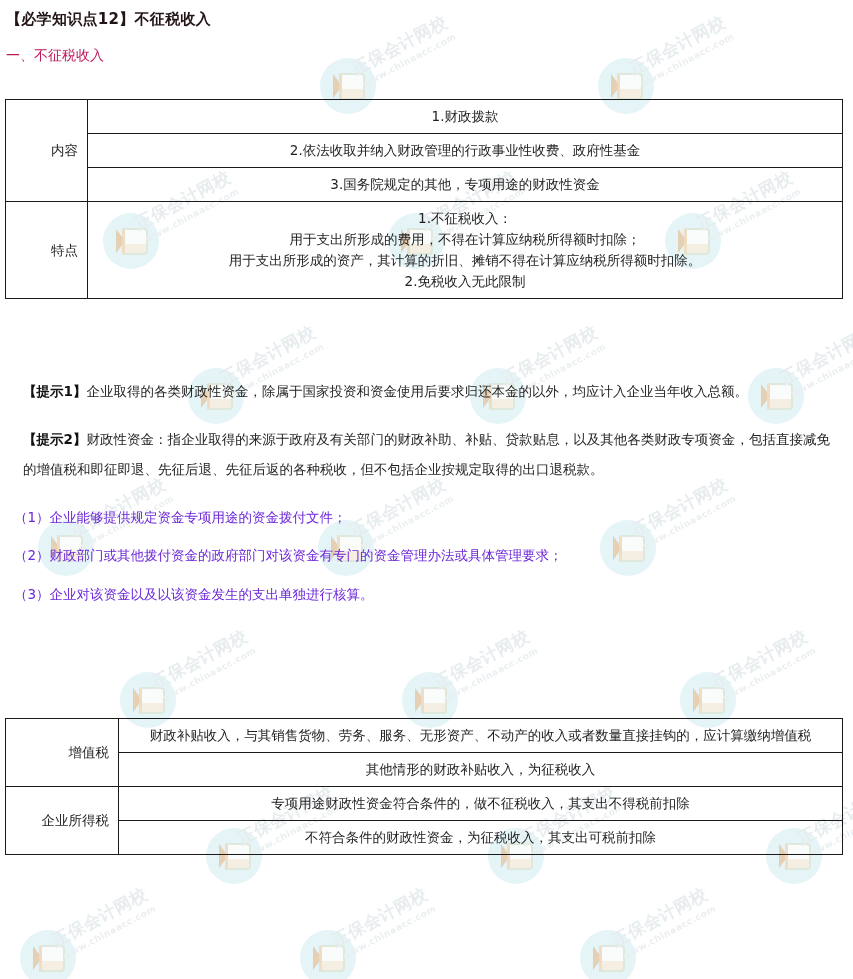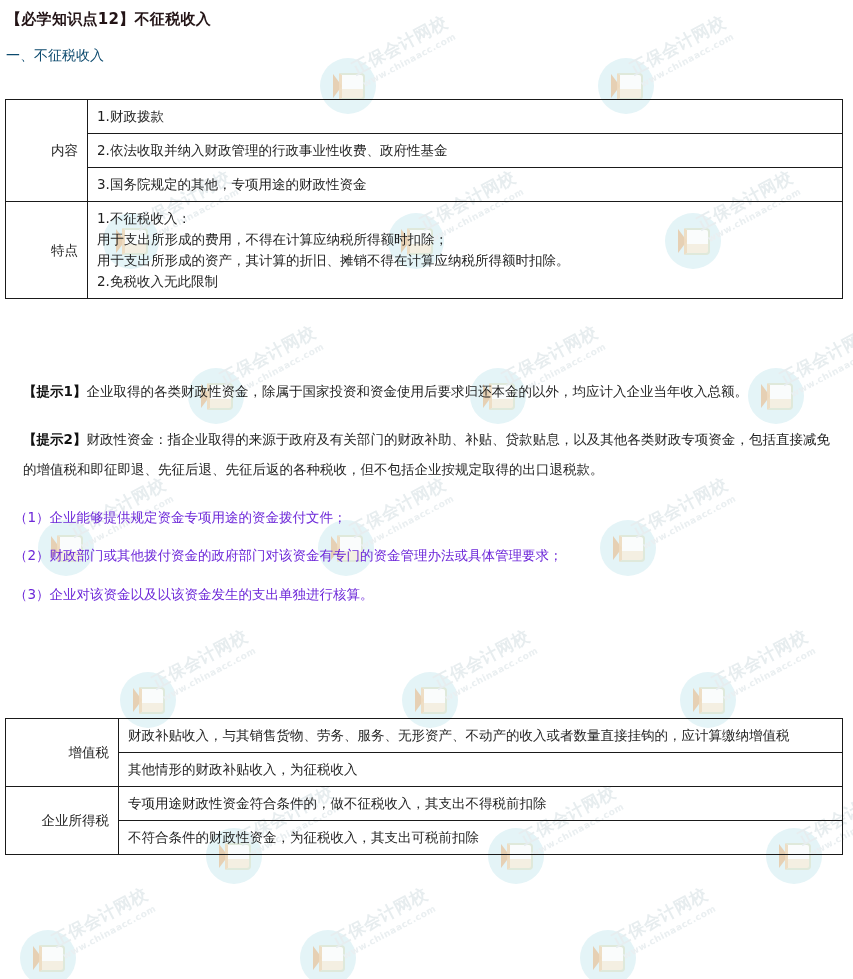--- a/index.html
+++ b/index.html
@@ -89,21 +89,21 @@
     color: #231416;
     letter-spacing: .3px;
     line-height: 20px;
   }
 
   .section-heading {
     margin: 0;
     padding: 16px 0 0 6px;
     font-size: 14px;
     font-weight: normal;
-    color: #0c4a6e;
+    color: #be185d;
     line-height: 20px;
   }
 
   
   table.info-table {
     border-collapse: collapse;
     table-layout: fixed;
     font-size: 13.5px;
     color: #1f1f1f;
     background: transparent;
@@ -112,21 +112,21 @@
     border: 1px solid #1a1a1a;
     vertical-align: middle;
     padding: 6px 9px;
     line-height: 21px;
     background: transparent;
   }
   td.row-label {
     text-align: right;
   }
   td.row-body {
-    text-align: left;
+    text-align: center;
     vertical-align: top;
   }
   .cell-line { display: block; }
 
   #table-content-features {
     position: absolute;
     left: 5px;
     top: 99px;
     width: 838px;
   }

